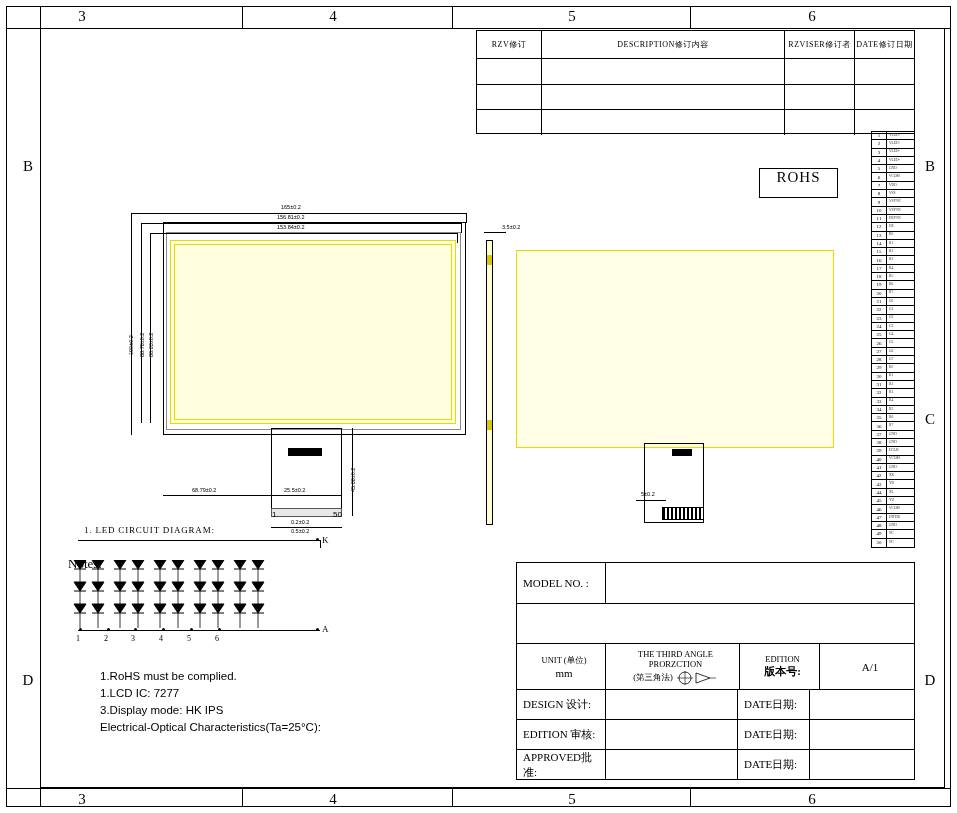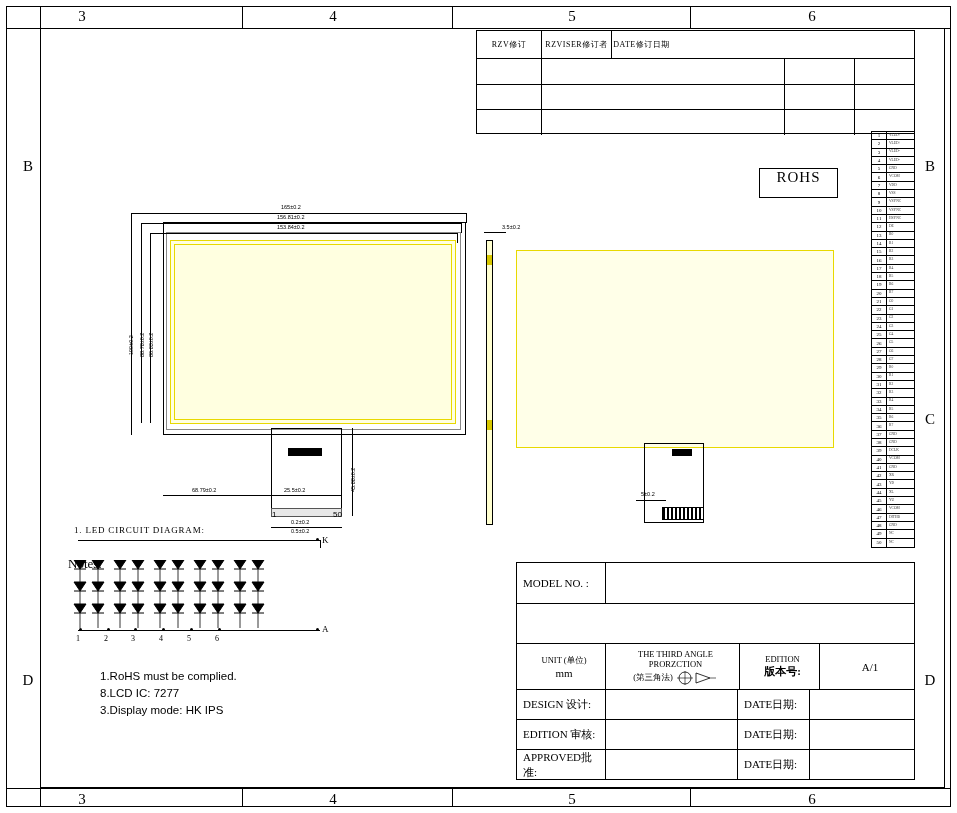--- a/index.html
+++ b/index.html
@@ -142,21 +142,21 @@
 
   
   #notes-title {
     position: absolute;
     left: 68px; top: 556px;
     font-size: 13px;
     font-family: "Liberation Serif", serif;
   }
   #led-title {
     position: absolute;
-    left: 74px; top: 525px;
+    left: 84px; top: 525px;
     font-size: 9px;
     letter-spacing: 0.8px;
     font-family: "Liberation Serif", serif;
   }
   #notes-list {
     position: absolute;
     left: 100px; top: 668px;
     font-size: 11.5px;
     line-height: 17px;
     font-family: "Liberation Sans", sans-serif;
@@ -246,20 +246,21 @@
 
   <div class="row-label" style="left:20px;top:158px;width:16px;">B</div>
   <div class="row-label" style="left:20px;top:672px;width:16px;">D</div>
   <div class="row-label" style="left:922px;top:158px;width:16px;">B</div>
   <div class="row-label" style="left:922px;top:411px;width:16px;">C</div>
   <div class="row-label" style="left:922px;top:672px;width:16px;">D</div>
 
   <div id="rev-table">
     <div class="rt-row hdr">
       <div class="c rt-c0">RZV修订</div>
+      <div class="c rt-c1">DESCRIPTION修订内容</div>
       <div class="c rt-c2">RZVISER修订者</div>
       <div class="c rt-c3">DATE修订日期</div>
     </div>
     <div class="rt-row">
       <div class="c rt-c0"></div>
       <div class="c rt-c1"></div>
       <div class="c rt-c2"></div>
       <div class="c rt-c3"></div>
     </div>
     <div class="rt-row">
@@ -683,22 +684,23 @@
   <div class="led-num" style="left:187px;top:634px;">5</div>
   <div class="led-num" style="left:215px;top:634px;">6</div>
 
   <div class="node-dot" style="left:316px;top:538px;"></div>
   <div class="term-label" style="left:322px;top:535px;">K</div>
   <div class="node-dot" style="left:316px;top:628px;"></div>
   <div class="term-label" style="left:322px;top:624px;">A</div>
 
   <div id="notes-list">
     <div>1.RoHS must be complied.</div>
-    <div>8.LCD IC: 7277</div>
+    <div>1.LCD IC: 7277</div>
     <div>3.Display mode:  HK IPS</div>
+    <div>Electrical-Optical Characteristics(Ta=25°C):</div>
   </div>
 
   <div id="title-block">
     <div class="tb-row tb-r1">
       <div class="cell w-label">MODEL NO. :</div>
       <div class="cell w-val"></div>
     </div>
     <div class="tb-row tb-r2">
       <div class="cell w-val"></div>
     </div>

